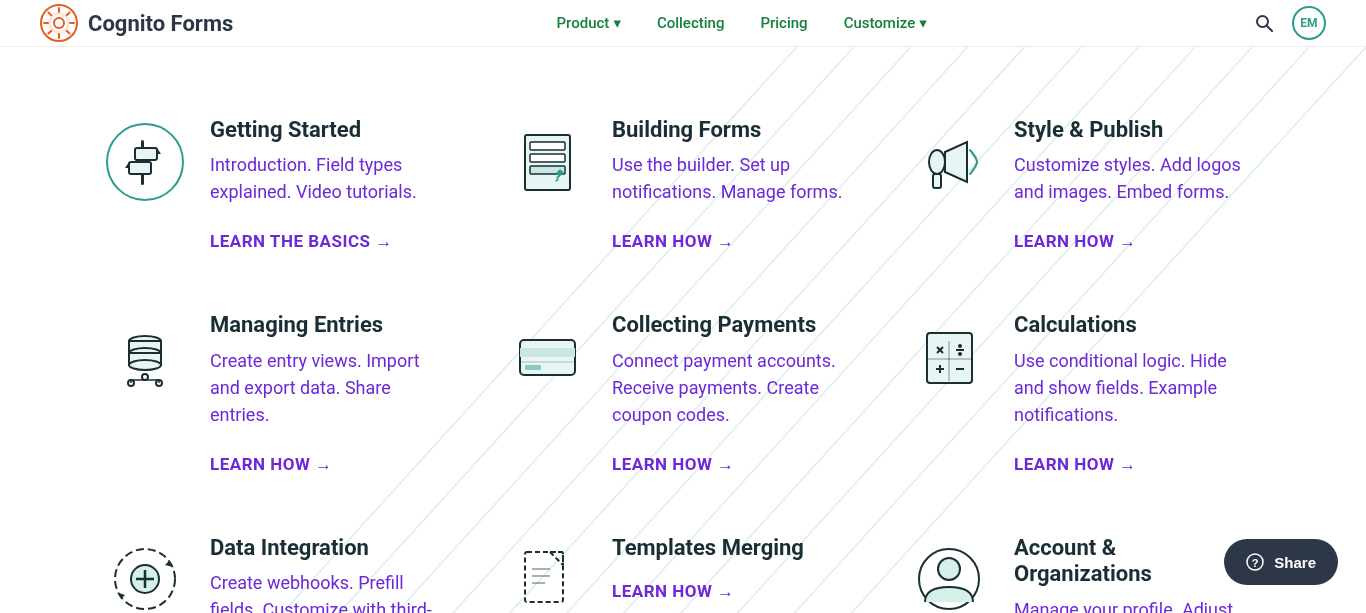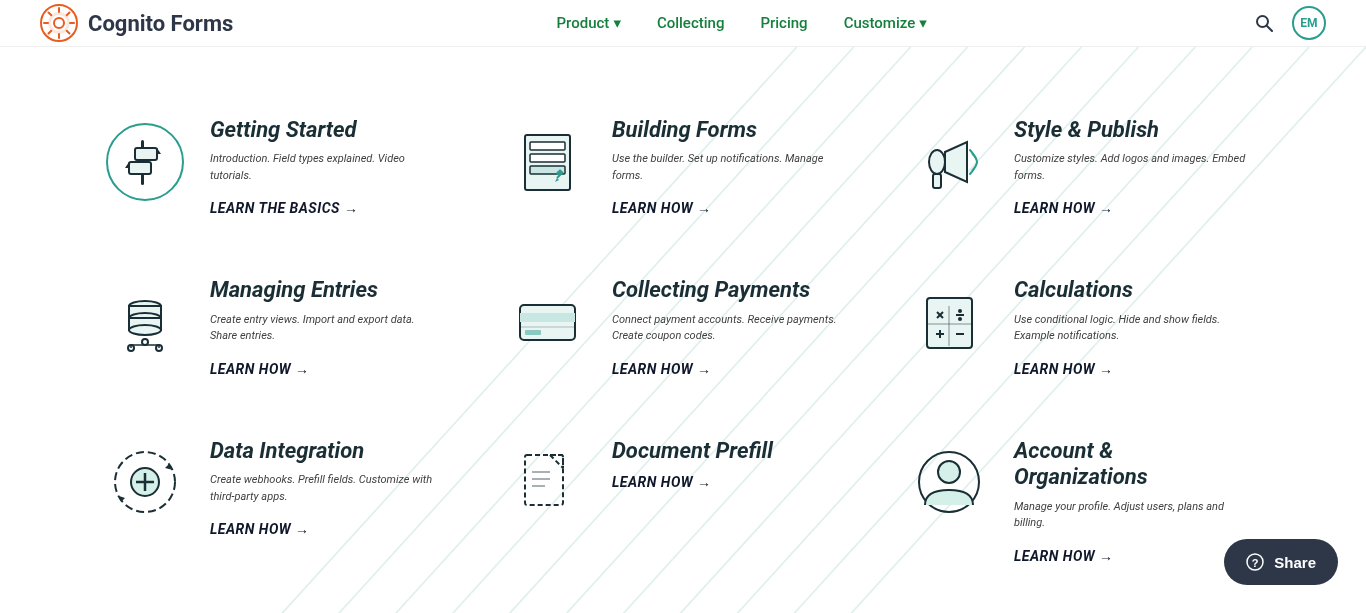--- a/index.html
+++ b/index.html
@@ -102,57 +102,57 @@
       gap: 0;
       position: relative;
       z-index: 1;
     }
     .card {
       padding: 30px 40px 30px 20px;
       display: flex;
       flex-direction: row;
       align-items: flex-start;
       gap: 20px;
-      font-style: italic;
     }
     .card-icon {
       width: 90px;
       height: 90px;
       flex-shrink: 0;
       display: flex;
       align-items: center;
       justify-content: center;
     }
     .card-content {
       flex: 1;
     }
     .card-title {
       font-size: 22px;
       font-weight: 700;
       color: #1a2e35;
       margin-bottom: 8px;
       line-height: 1.2;
     }
     .card-desc {
-      font-size: 11px;
-      color: #404040;
+      font-size: 18px;
+      color: #6d28d9;
       line-height: 1.5;
       margin-bottom: 14px;
     }
     .card-link {
-      font-size: 14px;
+      font-size: 17px;
       font-weight: 700;
-      color: #0f172a;
+      color: #6d28d9;
       text-decoration: none;
       text-transform: uppercase;
       letter-spacing: 0.5px;
       cursor: pointer;
       display: inline-flex;
       align-items: center;
       gap: 6px;
+      margin-top: 12px;
     }
 
     
     .help-btn {
       position: fixed;
       bottom: 28px;
       right: 28px;
       background: #2d3748;
       color: #fff;
       border: none;
@@ -408,21 +408,21 @@
 
           <polyline points="45,15 58,15 58,28" stroke="#1a2e35" stroke-width="2" fill="none" stroke-dasharray="5 3"></polyline>
           <line x1="45" y1="15" x2="58" y2="28" stroke="#1a2e35" stroke-width="2" stroke-dasharray="5 3"></line>
 
           <line x1="27" y1="32" x2="45" y2="32" stroke="#1a2e35" stroke-width="1.5" opacity="0.5"></line>
           <line x1="27" y1="39" x2="45" y2="39" stroke="#1a2e35" stroke-width="1.5" opacity="0.5"></line>
           <line x1="27" y1="46" x2="40" y2="46" stroke="#1a2e35" stroke-width="1.5" opacity="0.5"></line>
         </svg>
       </div>
       <div class="card-content">
-        <div class="card-title">Document Prefill</div>
+        <div class="card-title">Templates Merging</div>
         <a class="card-link" href="#">LEARN HOW →</a>
       </div>
     </div>
 
     <div class="card">
       <div class="card-icon">
         <svg width="85" height="85" viewBox="0 0 85 85" fill="none">
 
           <circle cx="42" cy="42" r="30" stroke="#1a2e35" stroke-width="2" fill="none"></circle>
 

